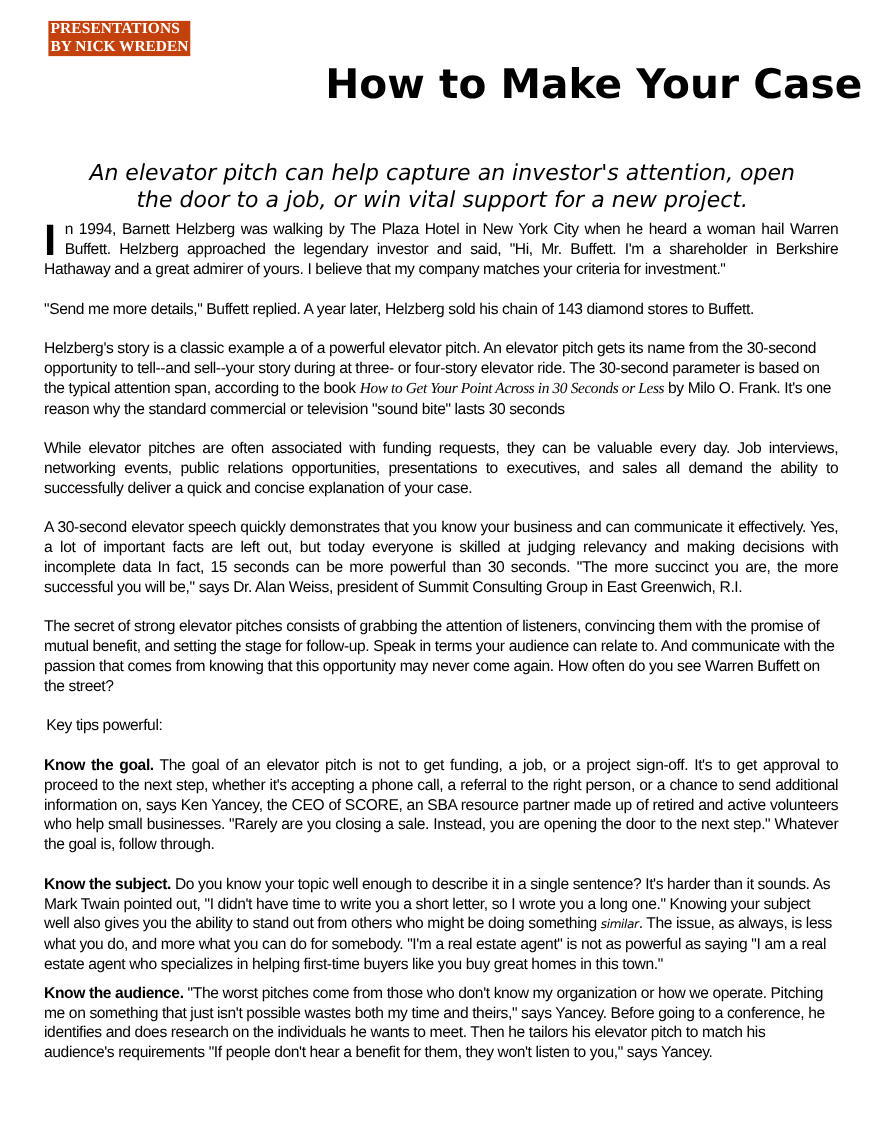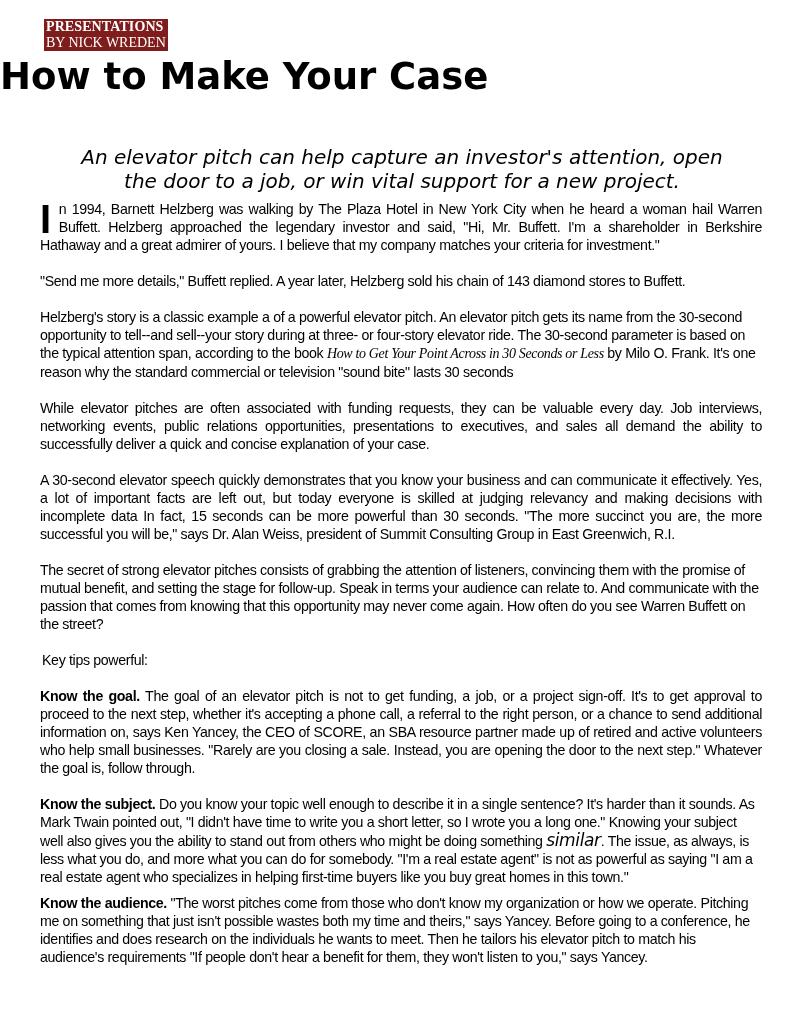--- a/index.html
+++ b/index.html
@@ -1,47 +1,47 @@
 <!DOCTYPE html>
 <html><head>
 <meta charset="utf-8">
 <style>
   html, body { margin: 0; padding: 0; background: #ffffff; }
   body { width: 800px; height: 1028px; position: relative; overflow: hidden; color: #000; }
   .page { position: relative; width: 800px; height: 1028px; }
   .badge {
     position: absolute; left: 44px; top: 19px;
-    background: #7f1d1d; color: #fff;
+    background: #c2410c; color: #fff;
     font-family: "Liberation Serif", serif; font-size: 14px; line-height: 16px;
     padding: 0 2px;
   }
   .badge .l1 { font-weight: bold; letter-spacing: 0.1px; }
-  .badge .l2 { font-weight: normal; }
+  .badge .l2 { font-weight: bold; }
   .title {
-    position: absolute; left: 0; top: 55px; width: 784px; text-align: left;
+    position: absolute; left: 0; top: 55px; width: 784px; text-align: right;
     font-family: "DejaVu Sans", sans-serif; font-weight: bold; font-size: 37px; line-height: 43px;
   }
   .subtitle {
     position: absolute; left: 0; top: 145px; width: 804px; text-align: center;
     font-family: "DejaVu Sans", sans-serif; font-style: italic; font-size: 20px; line-height: 24px;
   }
   .body {
     position: absolute; left: 40px; top: 200px; width: 722px;
     font-family: "Liberation Sans", sans-serif; font-size: 14.2px; line-height: 18px;
     letter-spacing: -0.35px;
   }
   .body p { margin: 0 0 18px 0; }
   .justify { text-align: justify; }
   .dropcap {
     float: left; font-family: "Liberation Sans", sans-serif; font-weight: bold;
     font-size: 40px; line-height: 34px; margin: 2px 8px 0 0; height: 34px;
   }
   .book { font-family: "Liberation Serif", serif; font-style: italic; font-size: 14px; }
   .kt { font-weight: bold; text-align: right; }
-  .em { font-style: italic; font-family: "DejaVu Sans", sans-serif; font-size: 17px; }
+  .em { font-style: italic; font-family: "DejaVu Sans", sans-serif; font-size: 11px; }
   .p-keytips { margin-left: 2px !important; }
   .tip-tight { margin-bottom: 8px !important; }
 </style>
 </head>
 <body>
 
 <div class="page">
 
   <div class="badge">
     <div class="l1">PRESENTATIONS</div>

